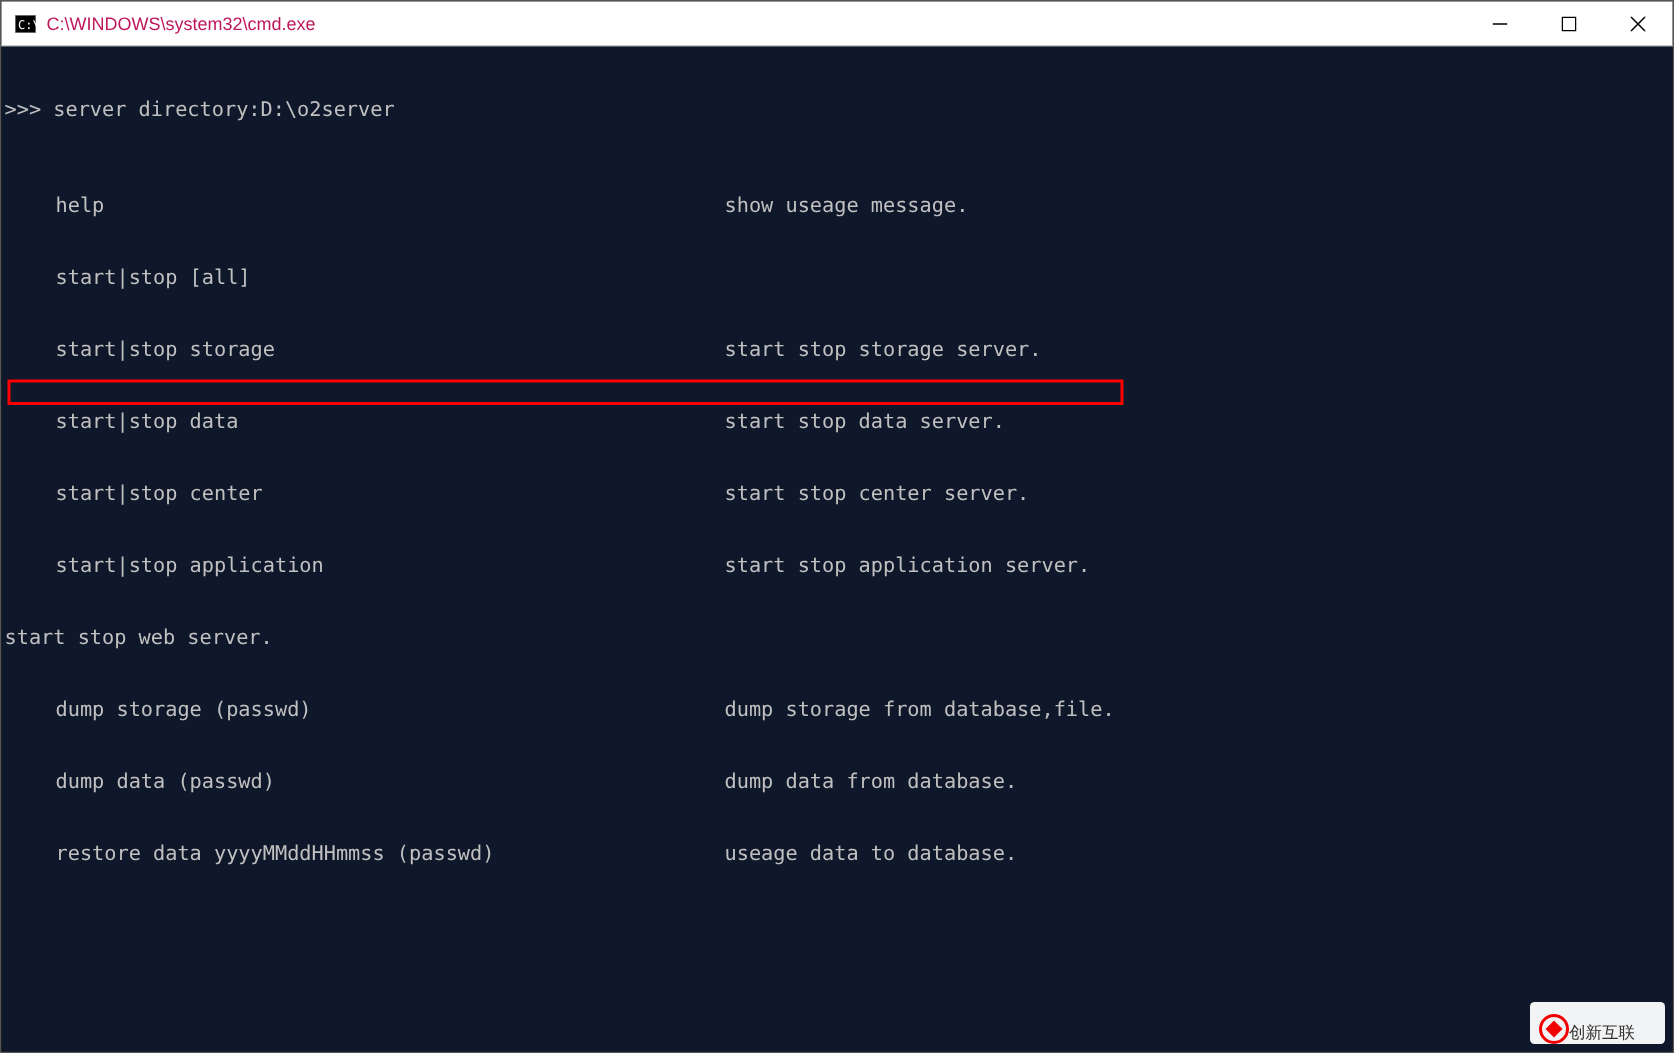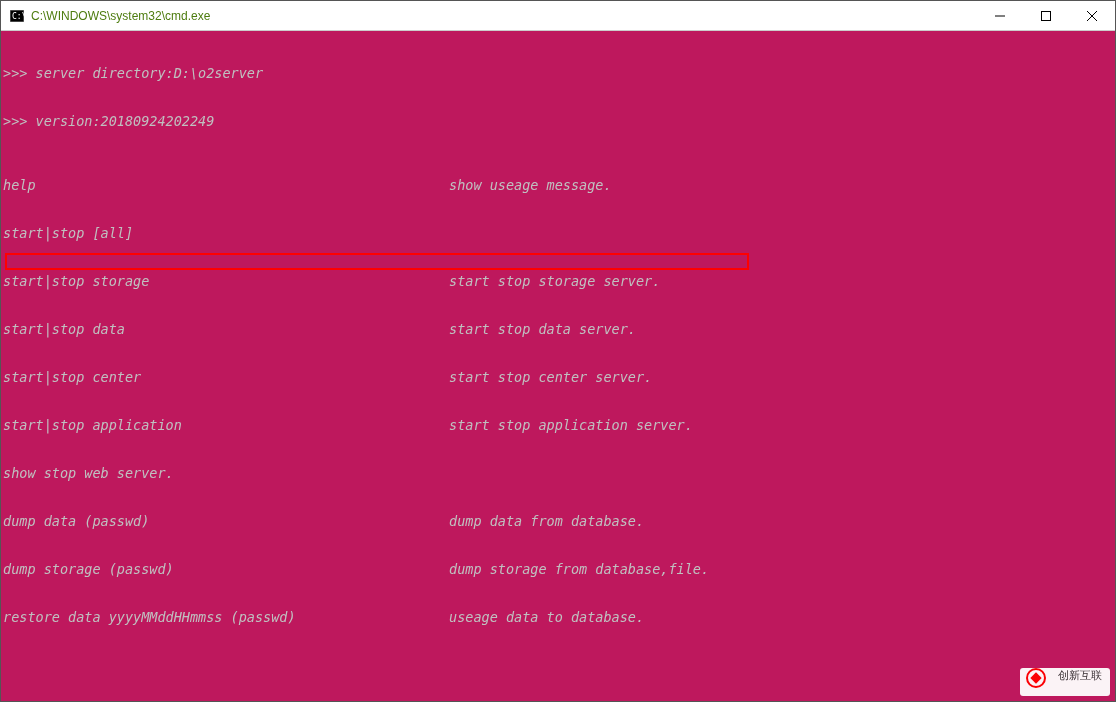--- a/index.html
+++ b/index.html
@@ -30,78 +30,77 @@
   .titlebar-icon {
     width: 16px;
     height: 16px;
     margin: 0 6px 0 8px;
     display: flex;
     align-items: center;
     justify-content: center;
   }
   .titlebar-title {
     font-size: 12px;
-    color: #4d7c0f;
+    color: #be185d;
     flex: 1;
   }
   .win-controls {
     display: flex;
     height: 100%;
   }
   .win-btn {
     width: 46px;
     height: 100%;
     display: flex;
     align-items: center;
     justify-content: center;
     font-size: 12px;
     color: #000;
     font-family: "Segoe UI Symbol", sans-serif;
   }
   .win-btn.close { width: 46px; }
   .console-area {
     flex: 1;
-    background: #be185d;
+    background: #0f172a;
     overflow: hidden;
     position: relative;
     display: flex;
-    font-style: italic;
   }
   .console-content {
     flex: 1;
     padding: 2px 0 0 2px;
     font-family: "NSimSun", "SimSun", "Consolas", monospace;
     font-size: 13.5px;
     line-height: 16px;
     color: #c0c0c0;
     white-space: pre;
     position: relative;
   }
   .console-line {
     height: 16px;
     display: flex;
   }
-  .col1 { width: 446px; display: inline-block; }
+  .col1 { width: 446px; display: inline-block; margin-left: 34px; }
   .col2 { display: inline-block; }
   .highlight-box {
     position: absolute;
     border: 2px solid #ff0000;
     pointer-events: none;
   }
   .watermark {
     position: absolute;
     right: 6px;
     bottom: 6px;
     width: 90px;
     height: 28px;
     background: #fff;
     border-radius: 3px;
     display: flex;
-    align-items: flex-start;
-    gap: 12px;
+    align-items: flex-end;
+    gap: 0;
     padding: 0 6px;
     font-size: 11px;
     color: #333;
     opacity: 0.95;
   }
   .watermark-logo {
     width: 20px;
     height: 20px;
     border: 2px solid #ff0000;
     border-radius: 50%;
@@ -147,31 +146,30 @@
             <line x1="0" y1="0" x2="10" y2="10" stroke="#000" stroke-width="1"></line>
             <line x1="10" y1="0" x2="0" y2="10" stroke="#000" stroke-width="1"></line>
           </svg>
       </div>
     </div>
   </div>
 
   <div class="console-area">
     <div class="console-content">
       <div class="console-line"><span>&gt;&gt;&gt; server directory:D:\o2server</span></div>
-      <div class="console-line"><span>&gt;&gt;&gt; version:20180924202249</span></div>
 
       <div class="console-line"><span class="col1">help</span><span class="col2">show useage message.</span></div>
       <div class="console-line"><span class="col1">start|stop [all]</span></div>
       <div class="console-line"><span class="col1">start|stop storage</span><span class="col2">start stop storage server.</span></div>
       <div class="console-line"><span class="col1">start|stop data</span><span class="col2">start stop data server.</span></div>
       <div class="console-line"><span class="col1">start|stop center</span><span class="col2">start stop center server.</span></div>
       <div class="console-line"><span class="col1">start|stop application</span><span class="col2">start stop application server.</span></div>
-      <div class="console-line"><span class="col2">show stop web server.</span></div>
+      <div class="console-line"><span class="col2">start stop web server.</span></div>
+      <div class="console-line"><span class="col1">dump storage (passwd)</span><span class="col2">dump storage from database,file.</span></div>
       <div class="console-line"><span class="col1">dump data (passwd)</span><span class="col2">dump data from database.</span></div>
-      <div class="console-line"><span class="col1">dump storage (passwd)</span><span class="col2">dump storage from database,file.</span></div>
       <div class="console-line"><span class="col1">restore data yyyyMMddHHmmss (passwd)</span><span class="col2">useage data to database.</span></div>
       
       
       
       
       
       
       
       
       

